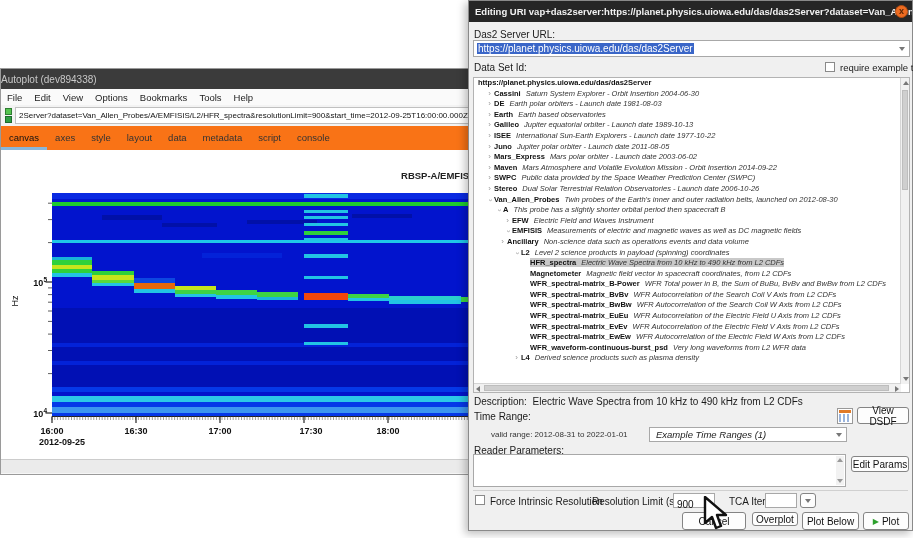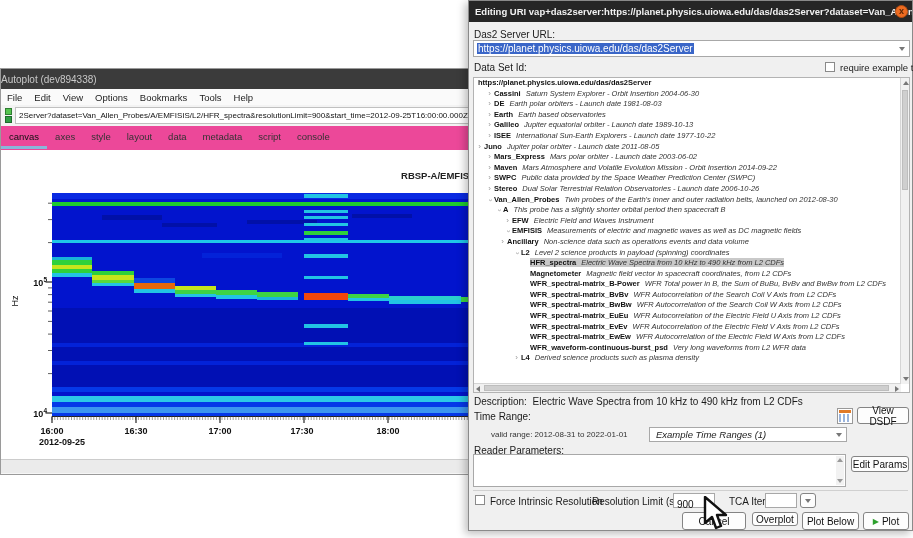--- a/index.html
+++ b/index.html
@@ -13,21 +13,21 @@
               display:flex; align-items:center; justify-content:flex-start; }
   .ap-menu { height:16px; background:#fafafa; display:flex; align-items:center; font-size:9.5px; color:#222; }
   .mitem { padding:0 6px; cursor:default; }
   .ap-addr { position:relative; height:21px; background:#f3f3f3; }
   .addr-icon { position:absolute; left:3px; top:3px; width:9px; height:15px; }
   .addr-icon .sq1 { position:absolute; left:1px; top:0; width:7px; height:7px; background:#55c34f; border:1px solid #2e7d32; }
   .addr-icon .sq2 { position:absolute; left:1px; top:8px; width:7px; height:7px; background:#2f9e44; border:1px solid #1f6b2e; }
   .addr-field { position:absolute; left:14px; top:2px; right:2px; height:17px; background:#fff;
                 border:1px solid #c0c0c0; font-size:8px; color:#111; line-height:15px;
                 padding-left:3px; white-space:nowrap; overflow:hidden; }
-  .ap-tabs { height:24px; background:#ec4899; display:flex; align-items:flex-start; font-size:9.5px; color:#333; }
+  .ap-tabs { height:24px; background:#f97316; display:flex; align-items:center; font-size:9.5px; color:#333; }
   .tab { padding:5px 8px 4px 8px; border-bottom:3px solid transparent; cursor:default; }
   .tab.sel { border-bottom:3px solid #8ab6d9; color:#111; }
   .ap-canvas { position:relative; height:309px; background:#fff; overflow:hidden; }
   .ap-status { height:14px; background:#ebebeb; border-top:1px solid #cccccc; }
 
   .plot-title { position:absolute; left:51px; top:20px; width:509px; text-align:right;
                 font-size:9.5px; font-weight:700; color:#222; }
   .ylab-hz { position:absolute; left:8px; top:146px; font-size:9px; color:#111;
              transform:rotate(-90deg); transform-origin:center; }
   .ytick { position:absolute; width:40px; text-align:right; font-size:9px; color:#111; font-weight:600; }
@@ -384,21 +384,21 @@
           <line x1="6" y1="118" x2="10" y2="118" stroke="#333" stroke-width="0.8"></line>
           <line x1="6" y1="128.4" x2="10" y2="128.4" stroke="#333" stroke-width="0.8"></line>
           <line x1="6" y1="141.1" x2="10" y2="141.1" stroke="#333" stroke-width="0.8"></line>
           <line x1="6" y1="157.5" x2="10" y2="157.5" stroke="#333" stroke-width="0.8"></line>
           <line x1="6" y1="180.6" x2="10" y2="180.6" stroke="#333" stroke-width="0.8"></line>
         </svg>
       <div id="xlabels">
           <div class="xlab" style="left: 34px;">16:00</div>
           <div class="xlab" style="left: 118px;">16:30</div>
           <div class="xlab" style="left: 202px;">17:00</div>
-          <div class="xlab" style="left: 284px; text-align: center;">17:30</div>
+          <div class="xlab" style="left: 293px; text-align: center;">17:30</div>
           <div class="xlab" style="left: 370px;">18:00</div>
         </div>
       <div class="xdate">2012-09-25</div>
     </div>
     <div class="ap-status"></div>
   </div>
 
   <div class="dlg">
     <div class="dlg-title">
       <span>Editing URI vap+das2server:https://planet.physics.uiowa.edu/das/das2Server?dataset=Van_Allen_Probes/A/...</span>
@@ -417,21 +417,21 @@
     <span class="cb" style="left:356px; top:61px;"></span>
     <div class="lbl" style="left:371px; top:61px; font-size:9.5px;">require example time</div>
 
     <div class="tree" id="tree">
         <div class="trow root">https://planet.physics.uiowa.edu/das/das2Server</div>
         <div class="trow" style="padding-left: 11px;"><span class="texp">›</span><span><span class="tname">Cassini</span><span class="tdesc">Saturn System Explorer - Orbit Insertion 2004-06-30</span></span></div>
         <div class="trow" style="padding-left: 11px;"><span class="texp">›</span><span><span class="tname">DE</span><span class="tdesc">Earth polar orbiters - Launch date 1981-08-03</span></span></div>
         <div class="trow" style="padding-left: 11px;"><span class="texp">›</span><span><span class="tname">Earth</span><span class="tdesc">Earth based observatories</span></span></div>
         <div class="trow" style="padding-left: 11px;"><span class="texp">›</span><span><span class="tname">Galileo</span><span class="tdesc">Jupiter equatorial orbiter - Launch date 1989-10-13</span></span></div>
         <div class="trow" style="padding-left: 11px;"><span class="texp">›</span><span><span class="tname">ISEE</span><span class="tdesc">International Sun-Earth Explorers - Launch date 1977-10-22</span></span></div>
-        <div class="trow" style="padding-left: 1px;"><span class="texp">›</span><span><span class="tname">Juno</span><span class="tdesc">Jupiter polar orbiter - Launch date 2011-08-05</span></span></div>
+        <div class="trow" style="padding-left: 11px;"><span class="texp">›</span><span><span class="tname">Juno</span><span class="tdesc">Jupiter polar orbiter - Launch date 2011-08-05</span></span></div>
         <div class="trow" style="padding-left: 11px;"><span class="texp">›</span><span><span class="tname">Mars_Express</span><span class="tdesc">Mars polar orbiter - Launch date 2003-06-02</span></span></div>
         <div class="trow" style="padding-left: 11px;"><span class="texp">›</span><span><span class="tname">Maven</span><span class="tdesc">Mars Atmosphere and Volatile Evolution Mission - Orbit Insertion 2014-09-22</span></span></div>
         <div class="trow" style="padding-left: 11px;"><span class="texp">›</span><span><span class="tname">SWPC</span><span class="tdesc">Public data provided by the Space Weather Prediction Center (SWPC)</span></span></div>
         <div class="trow" style="padding-left: 11px;"><span class="texp">›</span><span><span class="tname">Stereo</span><span class="tdesc">Dual Solar Terrestrial Relation Observatories - Launch date 2006-10-26</span></span></div>
         <div class="trow" style="padding-left: 11px;"><span class="texp open">›</span><span><span class="tname">Van_Allen_Probes</span><span class="tdesc">Twin probes of the Earth's inner and outer radiation belts, launched on 2012-08-30</span></span></div>
         <div class="trow" style="padding-left: 20px;"><span class="texp open">›</span><span><span class="tname">A</span><span class="tdesc">This probe has a slightly shorter orbital period then spacecraft B</span></span></div>
         <div class="trow" style="padding-left: 29px;"><span class="texp">›</span><span><span class="tname">EFW</span><span class="tdesc">Electric Field and Waves Instrument</span></span></div>
         <div class="trow" style="padding-left: 29px;"><span class="texp open">›</span><span><span class="tname">EMFISIS</span><span class="tdesc">Measurements of electric and magnetic waves as well as DC magnetic fields</span></span></div>
         <div class="trow" style="padding-left: 24px;"><span class="texp">›</span><span><span class="tname">Ancillary</span><span class="tdesc">Non-science data such as operations events and data volume</span></span></div>
         <div class="trow" style="padding-left: 38px;"><span class="texp open">›</span><span><span class="tname">L2</span><span class="tdesc">Level 2 science products in payload (spinning) coordinates</span></span></div>

